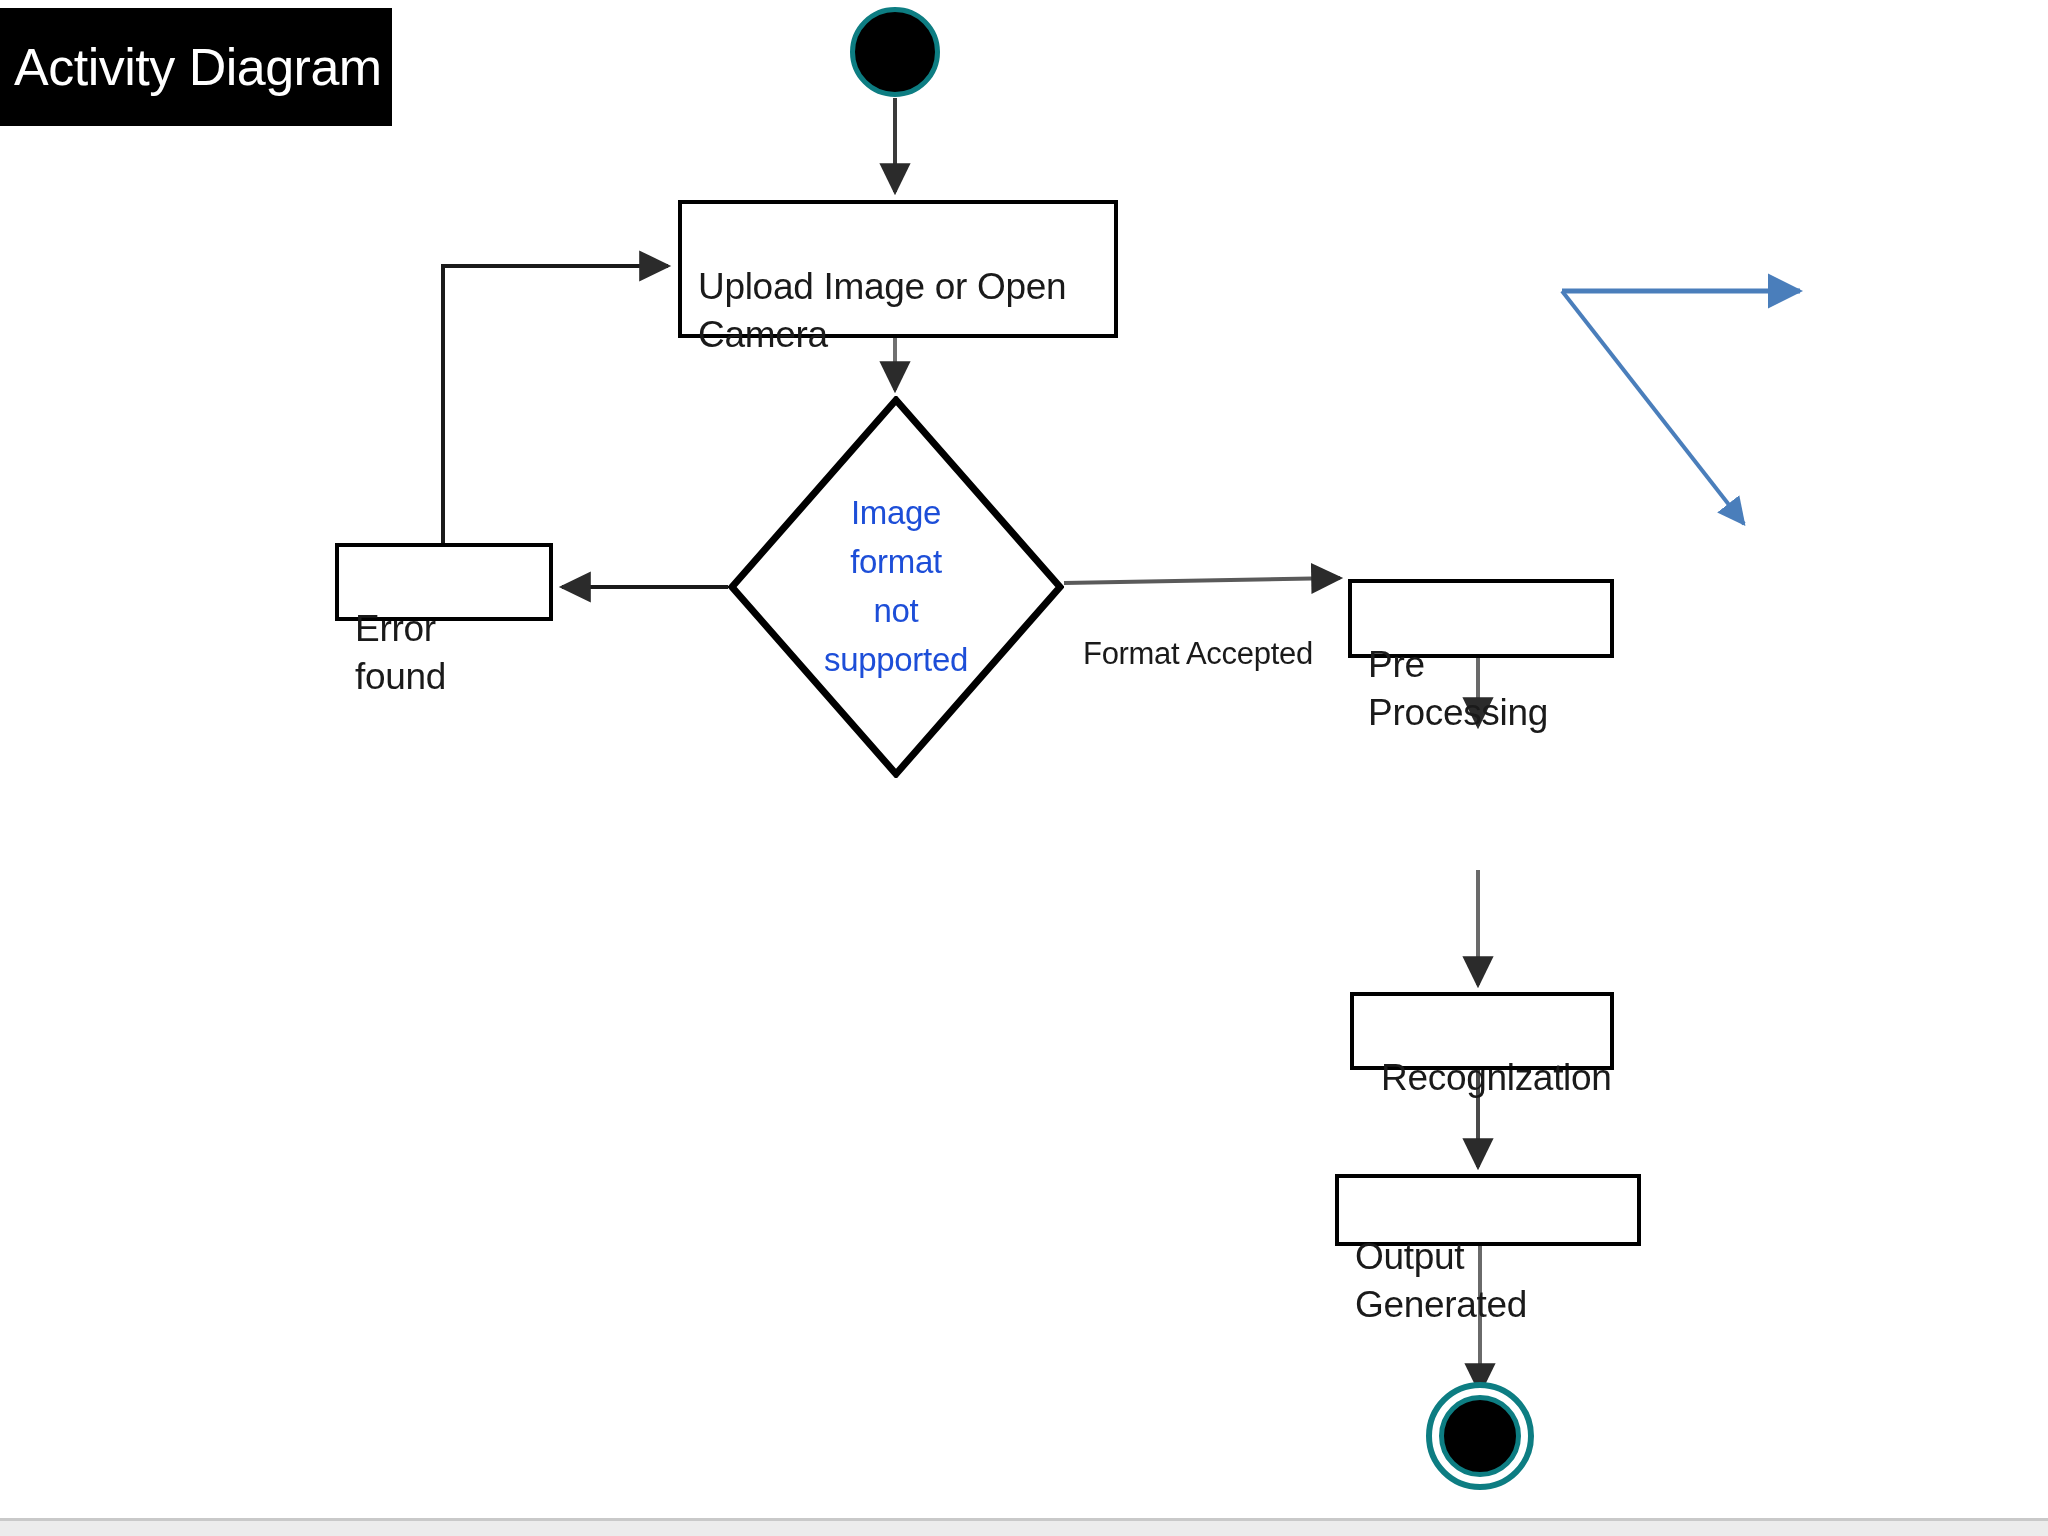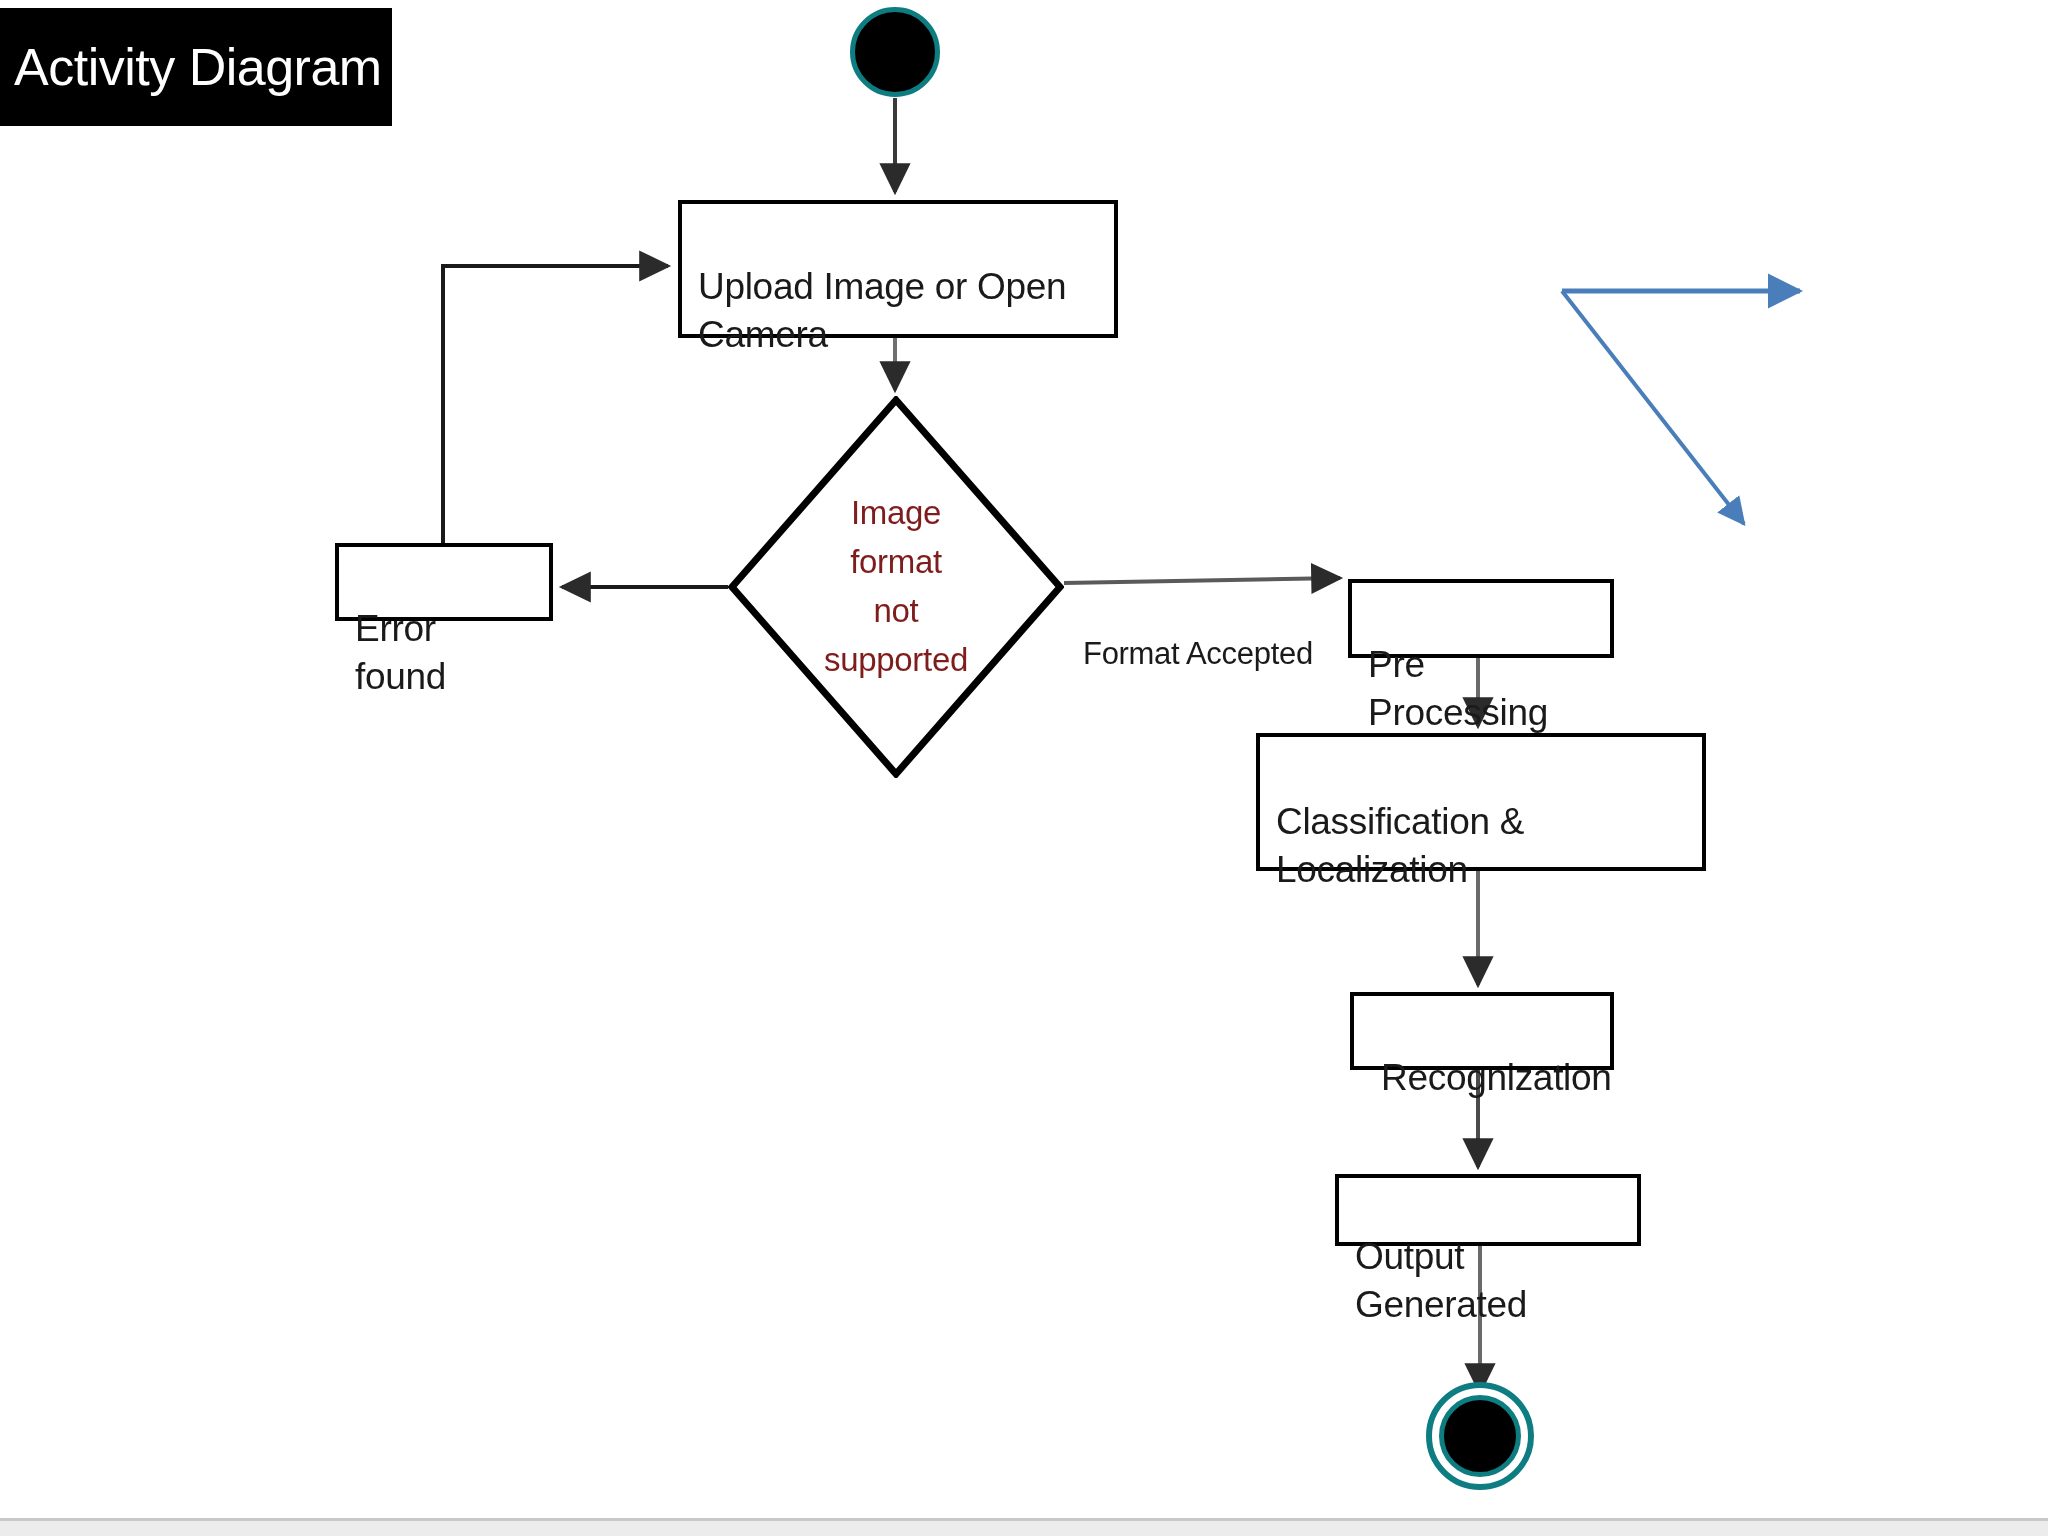--- a/index.html
+++ b/index.html
@@ -76,21 +76,21 @@
     left: 0;
     top: 0;
     width: 100%;
     height: 100%;
     display: flex;
     flex-direction: column;
     align-items: center;
     justify-content: center;
     text-align: center;
     font-size: 33px;
-    color: #7f1d1d;
+    color: #1d4ed8;
     line-height: 1.48;
     white-space: pre-line;
     letter-spacing: -0.3px;
     pointer-events: none;
   }
 
   
   .start-node {
     position: absolute;
     border-radius: 50%;
@@ -244,23 +244,20 @@
   </div>
 
   <div class="node-box" id="node-error" style="left:335px; top:543px; width:218px; height:78px; padding-top:11px;">
     <span>Error found</span>
   </div>
 
   <div class="node-box" id="node-preprocessing" style="left:1348px; top:535px; width:266px; height:79px; padding-top:11px;margin-top:44px;">
     <span>Pre Processing</span>
   </div>
 
-  <div class="node-box" id="node-classification" style="left:1256px; top:733px; width:450px; height:138px; padding-top:14px;">
-    <span>Classification &amp; Localization</span>
-  </div>
 
   <div class="node-box" id="node-recognization" style="left:1350px; top:992px; width:264px; height:78px; padding-top:11px;padding-left:27px;">
     <span>Recognization</span>
   </div>
 
   <div class="node-box" id="node-output" style="left:1335px; top:1174px; width:306px; height:72px; padding-top:8px;">
     <span>Output Generated</span>
   </div>
 
   <div id="end-node-outer"></div>

